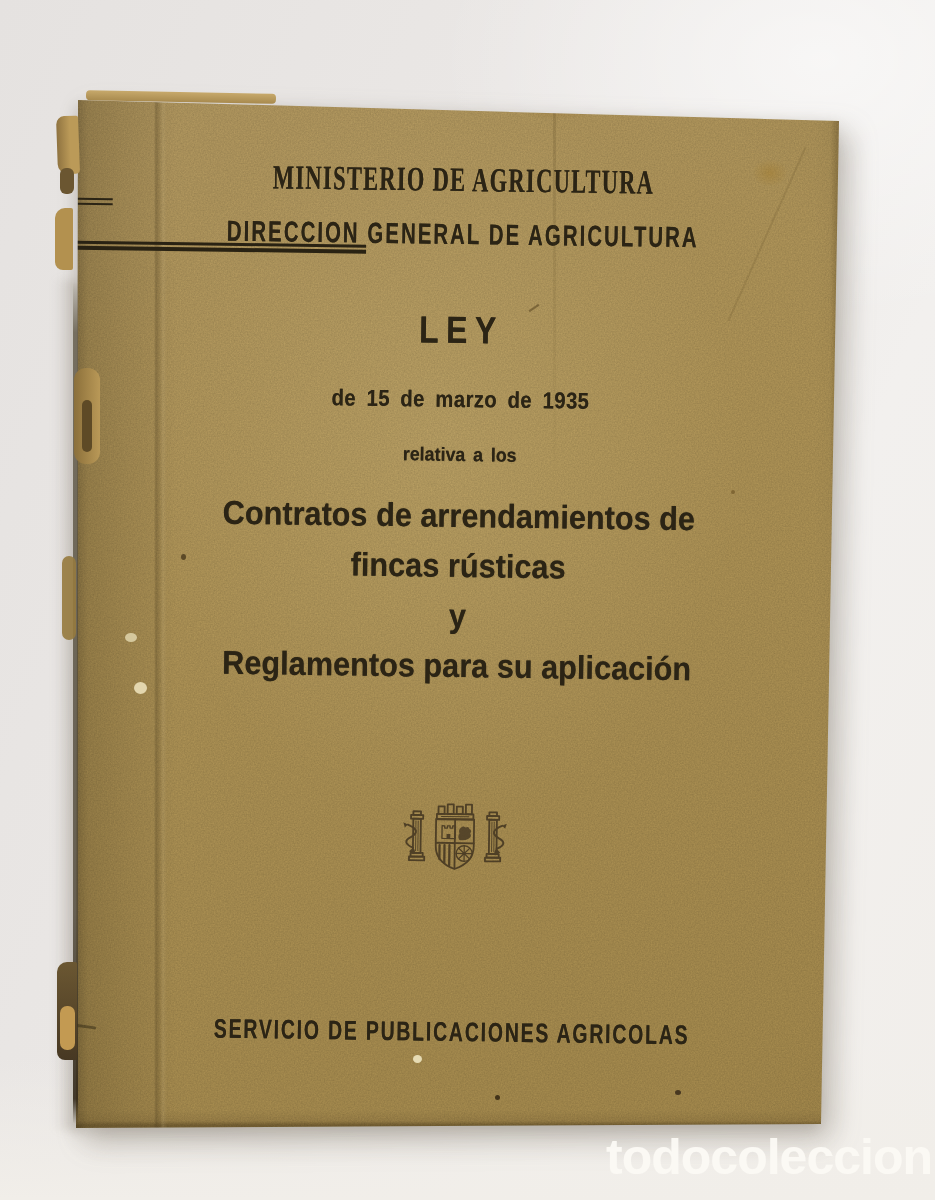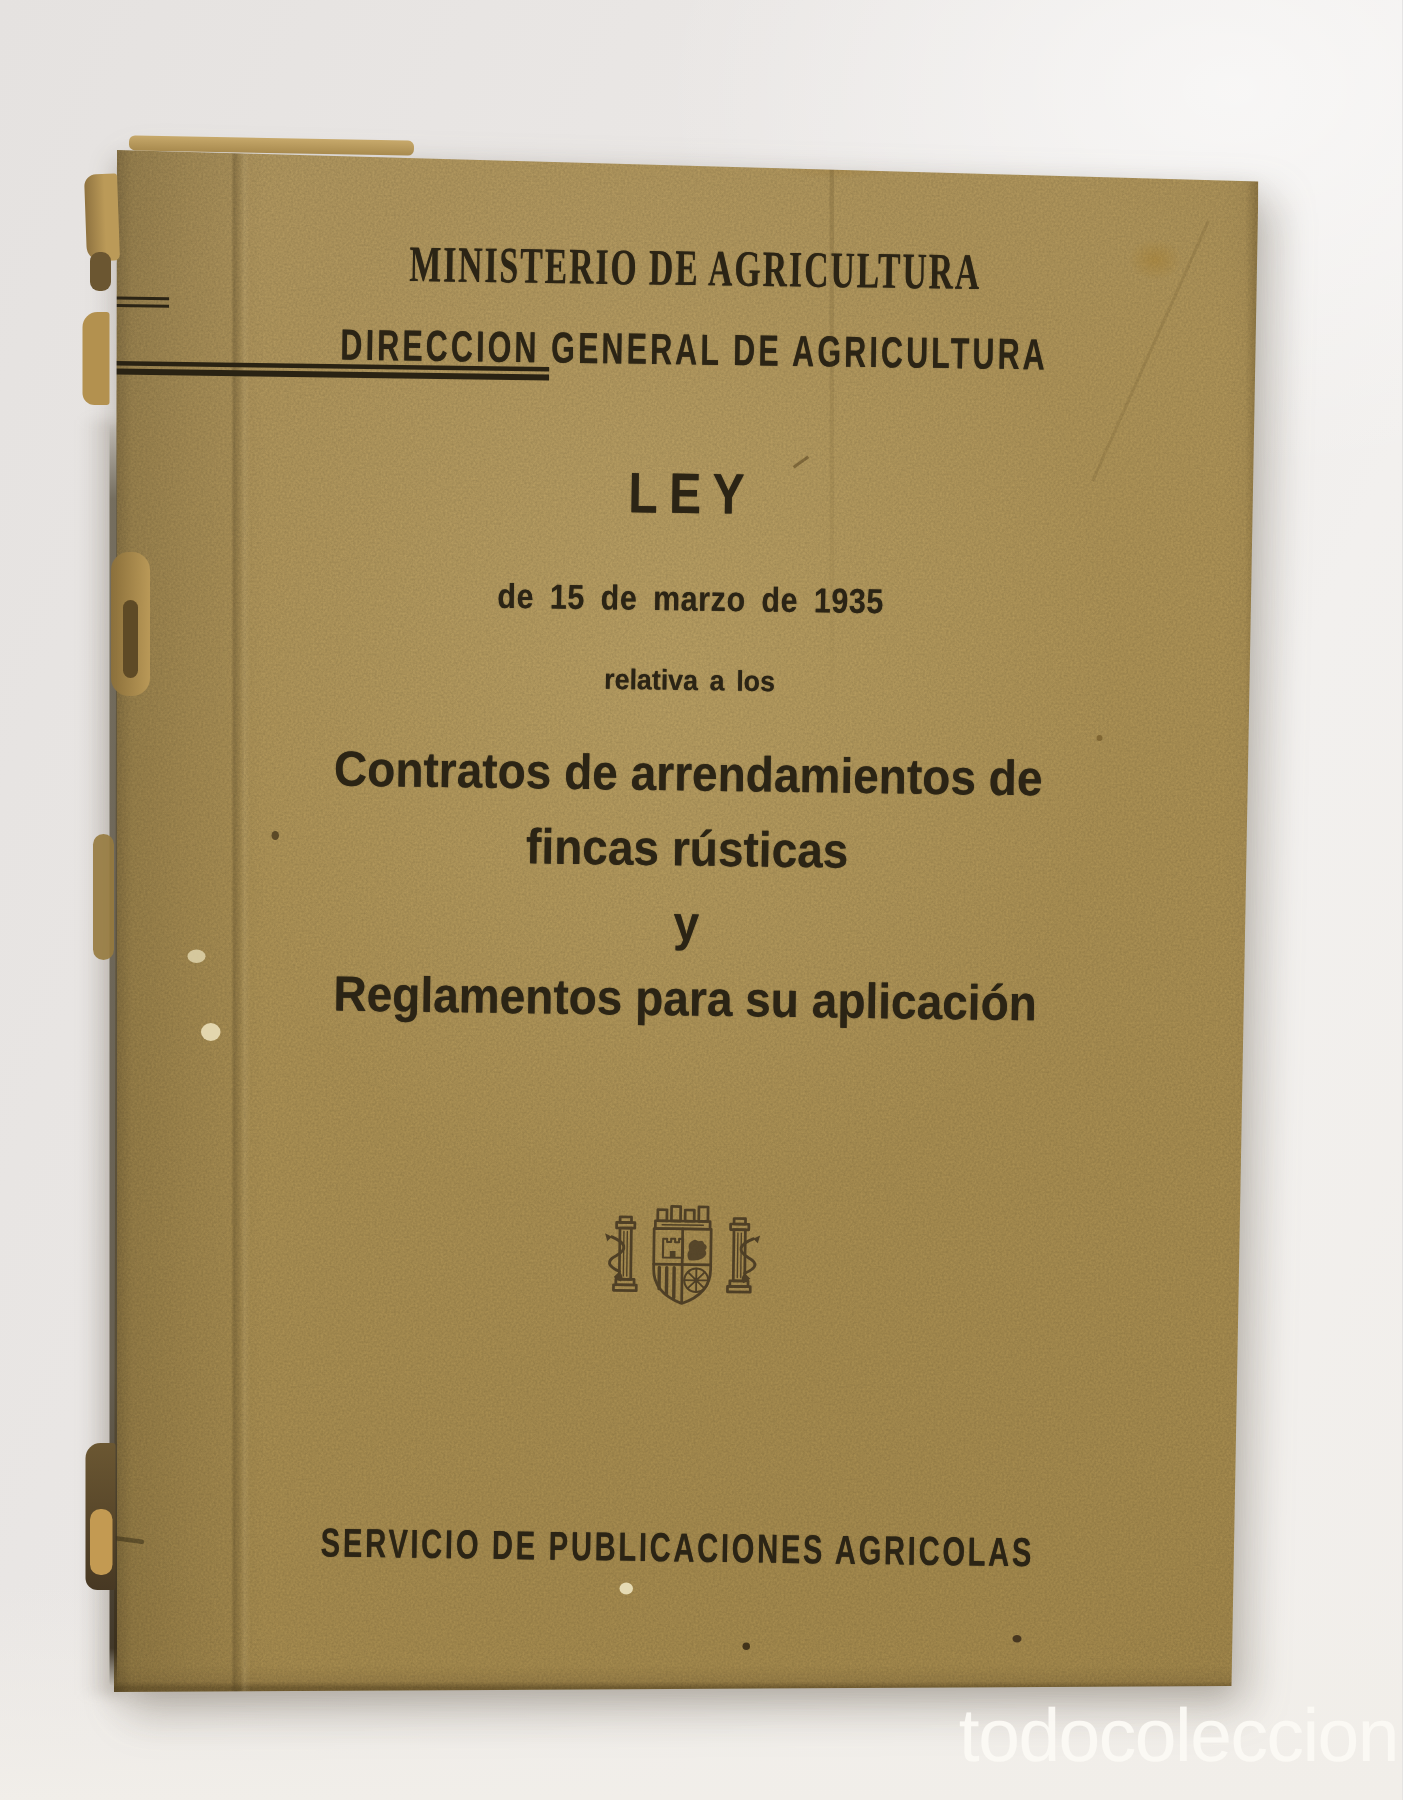--- a/index.html
+++ b/index.html
@@ -73,21 +73,21 @@
     background:linear-gradient(180deg, rgba(90,80,60,0) 0%, rgba(92,84,66,0.75) 6%, rgba(80,72,56,0.8) 75%, rgba(52,42,26,0.9) 97%, rgba(52,42,26,0) 100%);}
   .c1{left:57px;top:116px;width:22px;height:58px;background:linear-gradient(90deg,#8f7340,#bb9a58 60%);border-radius:8px 2px 4px 10px;transform:rotate(-2deg);}
   .c1b{left:60px;top:168px;width:14px;height:26px;background:#6b5631;border-radius:6px;}
   .c2{left:55px;top:208px;width:18px;height:62px;background:#b3914f;border-radius:10px 2px 2px 8px;}
   .c3{left:74px;top:368px;width:26px;height:96px;background:linear-gradient(90deg, rgba(140,112,58,0.95), rgba(187,154,88,0.95));border-radius:12px;}
   .c3b{left:82px;top:400px;width:10px;height:52px;background:#5e4a26;border-radius:5px;}
   .c4{left:62px;top:556px;width:14px;height:84px;background:rgba(150,122,62,0.9);border-radius:7px;}
   .c5{left:57px;top:962px;width:20px;height:98px;background:linear-gradient(180deg,#6b5732,#473823);border-radius:10px 2px 2px 8px;}
   .c6{left:60px;top:1006px;width:15px;height:44px;background:#c39a52;border-radius:7px;}
   .topsliver{left:86px;top:92px;width:190px;height:10px;background:linear-gradient(180deg,#c7a96b,#a88a4e);transform:rotate(1.1deg);border-radius:4px;}
-  .watermark{position:absolute;right:3px;bottom:14px;font-size:50px;font-weight:normal;
+  .watermark{position:absolute;right:3px;bottom:14px;font-size:50px;font-weight:bold;
     letter-spacing:-1px;color:#fcfaf5;opacity:0.96;}
 </style>
 </head>
 <body>
 
 <div class="photo">
 
   <div class="left-soft-shadow"></div>
 
   <div class="book-wrap">

